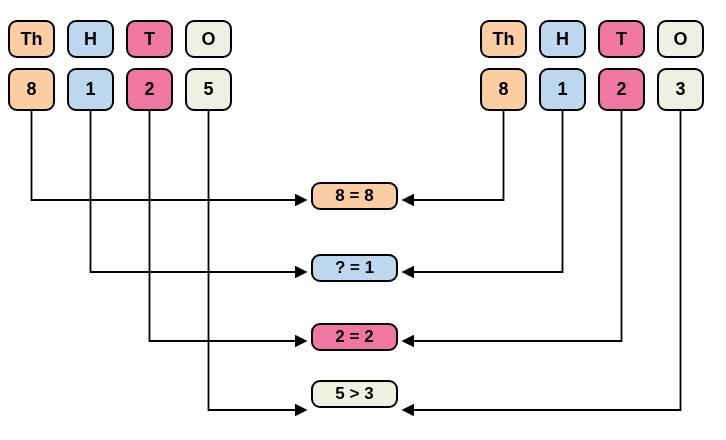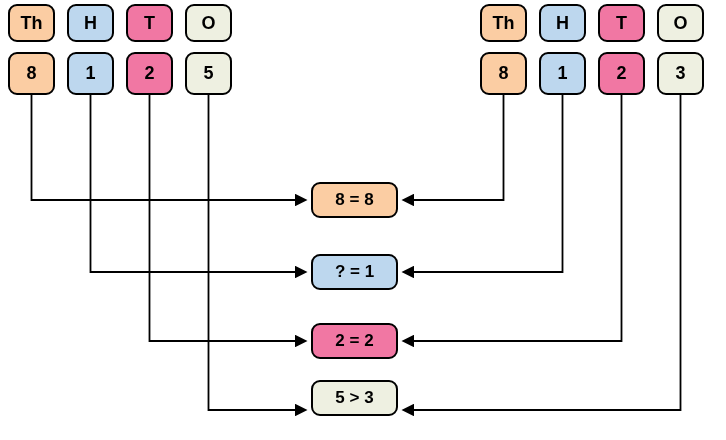--- a/index.html
+++ b/index.html
@@ -20,21 +20,21 @@
     overflow: hidden;
   }
   svg.connectors {
     position: absolute;
     inset: 0;
     width: 726px;
     height: 440px;
   }
   .place-table {
     position: absolute;
-    top: 4px;
+    top: 20px;
     display: flex;
     gap: 12px;
   }
   .place-table.left  { left: 8px; }
   .place-table.right { left: 480px; }
   .col { display: flex; flex-direction: column; gap: 10px; }
   .cell {
     width: 47px;
     border: 2px solid var(--line);
     border-radius: 9px;
@@ -48,21 +48,21 @@
   .cell.header { height: 38px; }
   .cell.digit  { height: 43px; }
   .c-th { background: var(--thousands); }
   .c-h  { background: var(--hundreds); }
   .c-t  { background: var(--tens); }
   .c-o  { background: var(--ones); }
   .compare-box {
     position: absolute;
     left: 311px;
     width: 87px;
-    height: 36px;
+    height: 28px;
     border: 2px solid var(--line);
     border-radius: 9px;
     display: flex;
     align-items: center;
     justify-content: center;
     font-weight: bold;
     font-size: 17px;
     color: #000;
   }
   .cmp-0 { top: 182px; }

